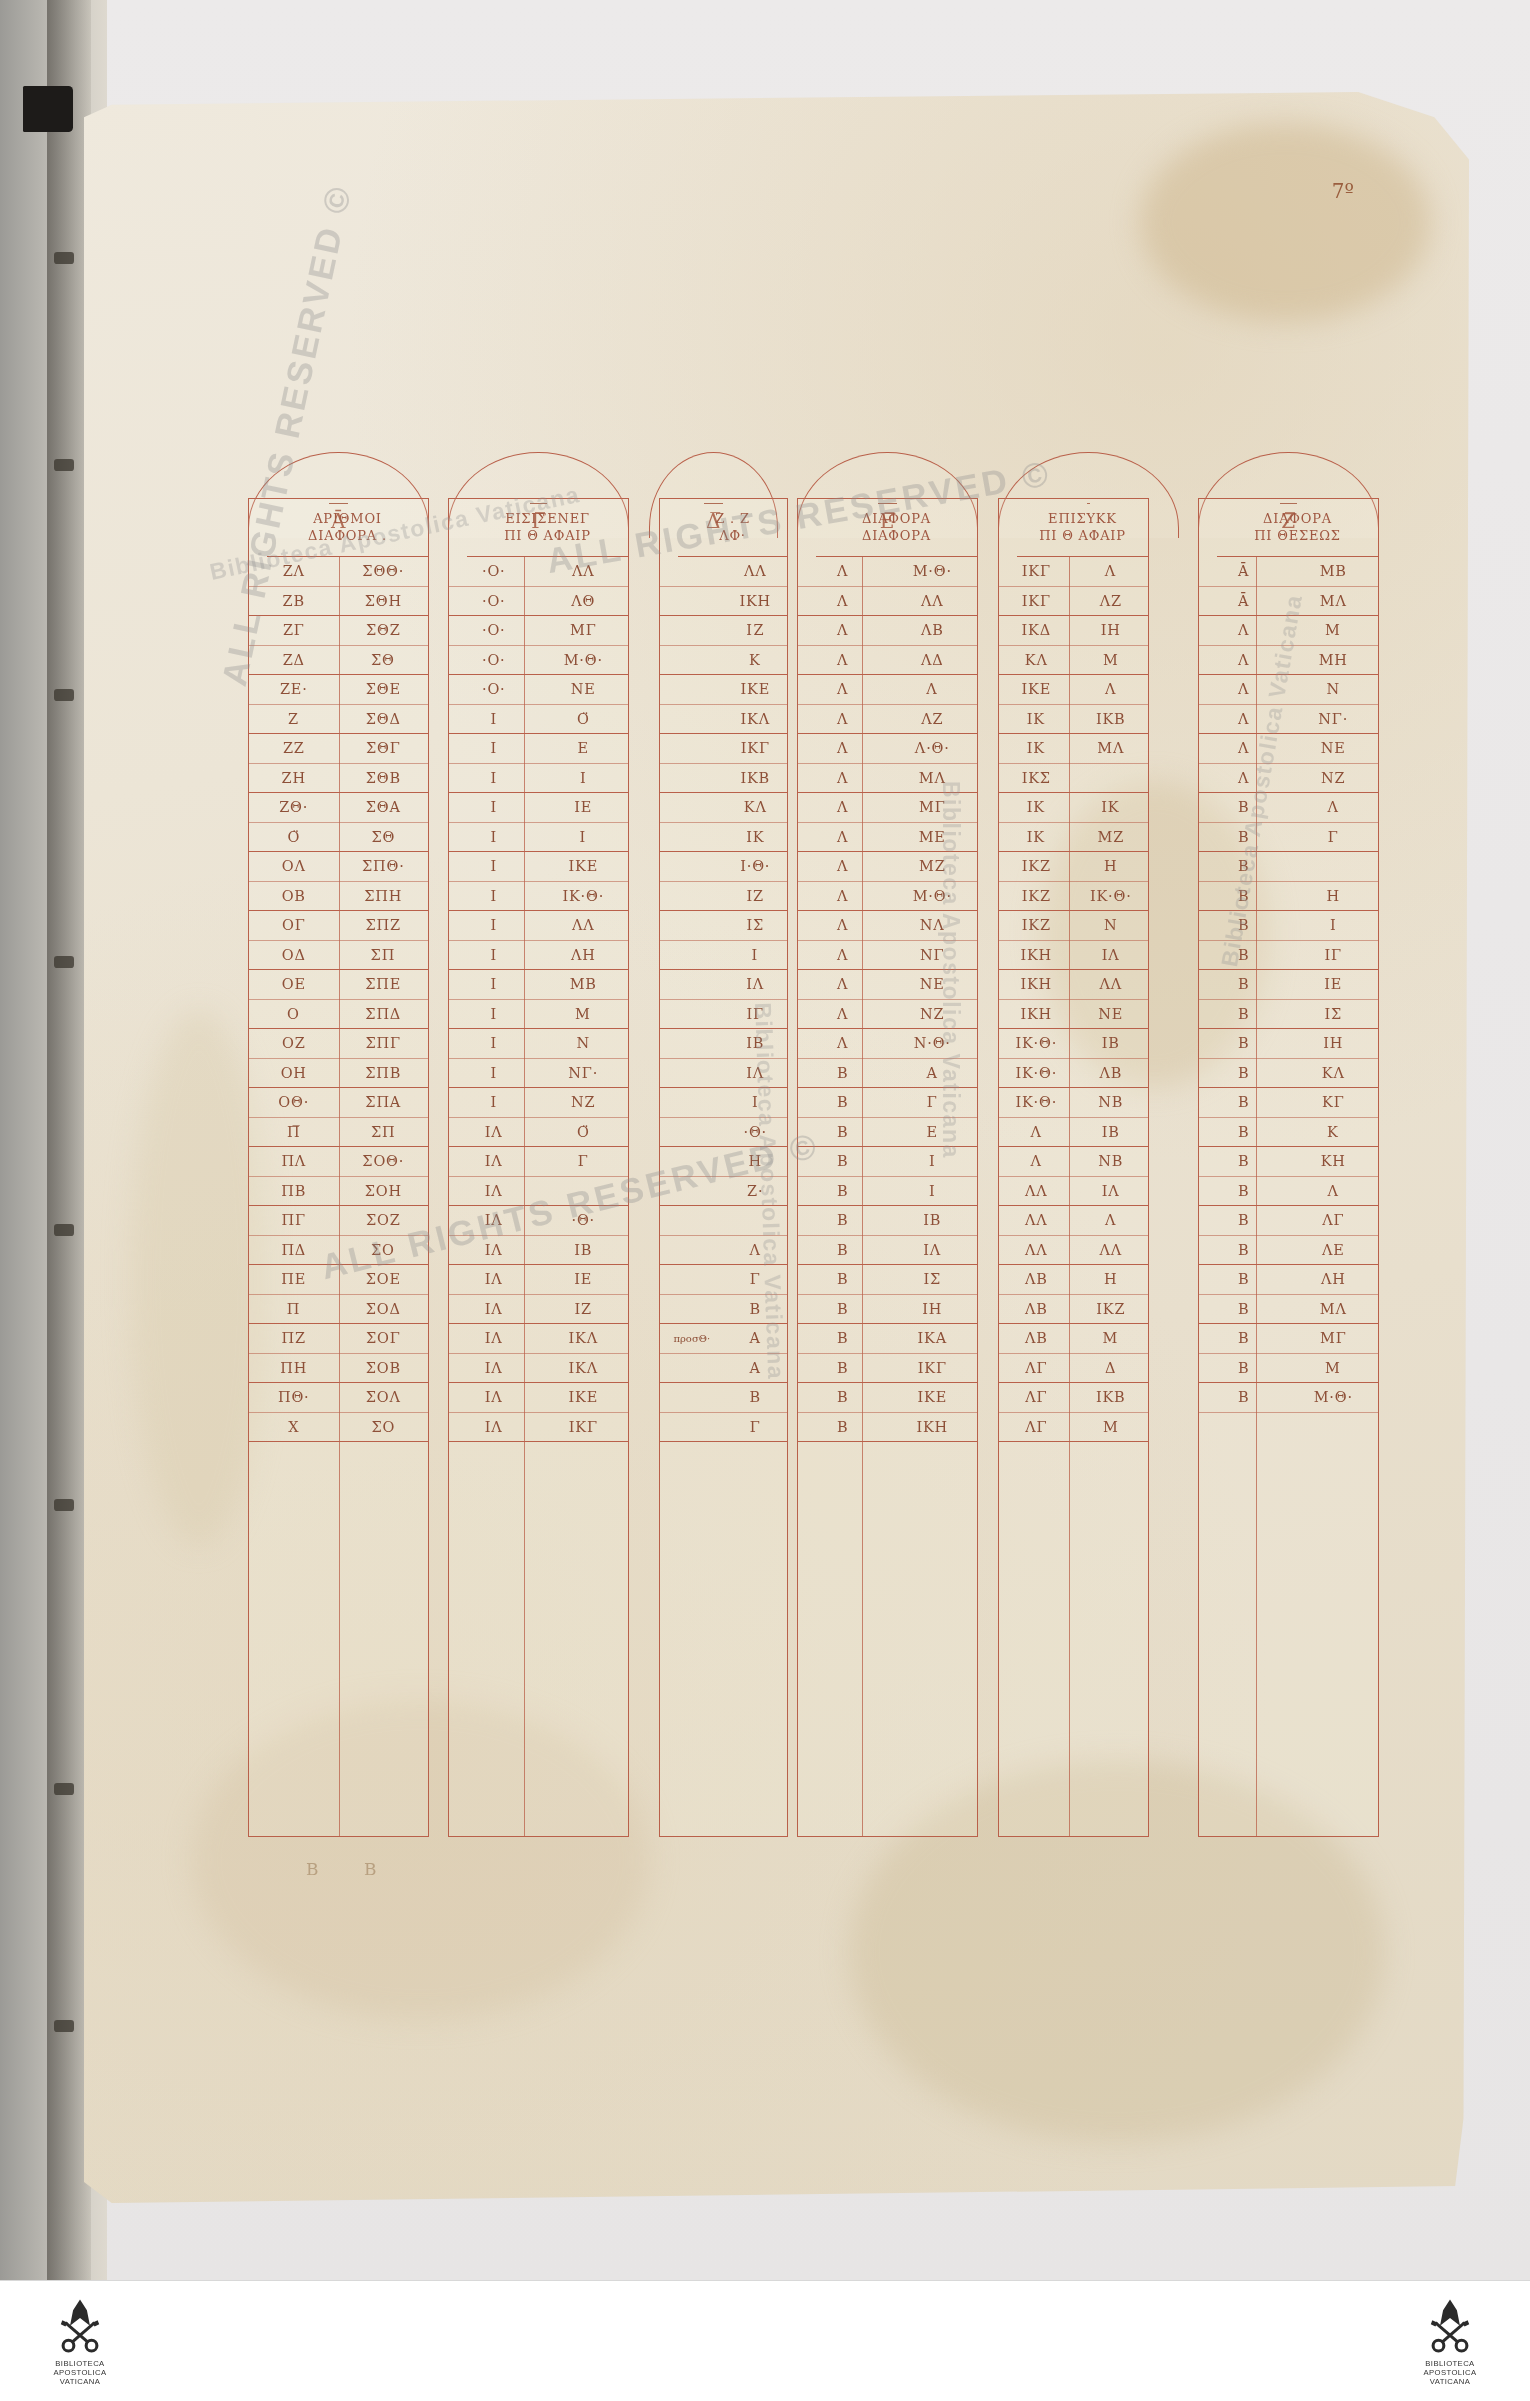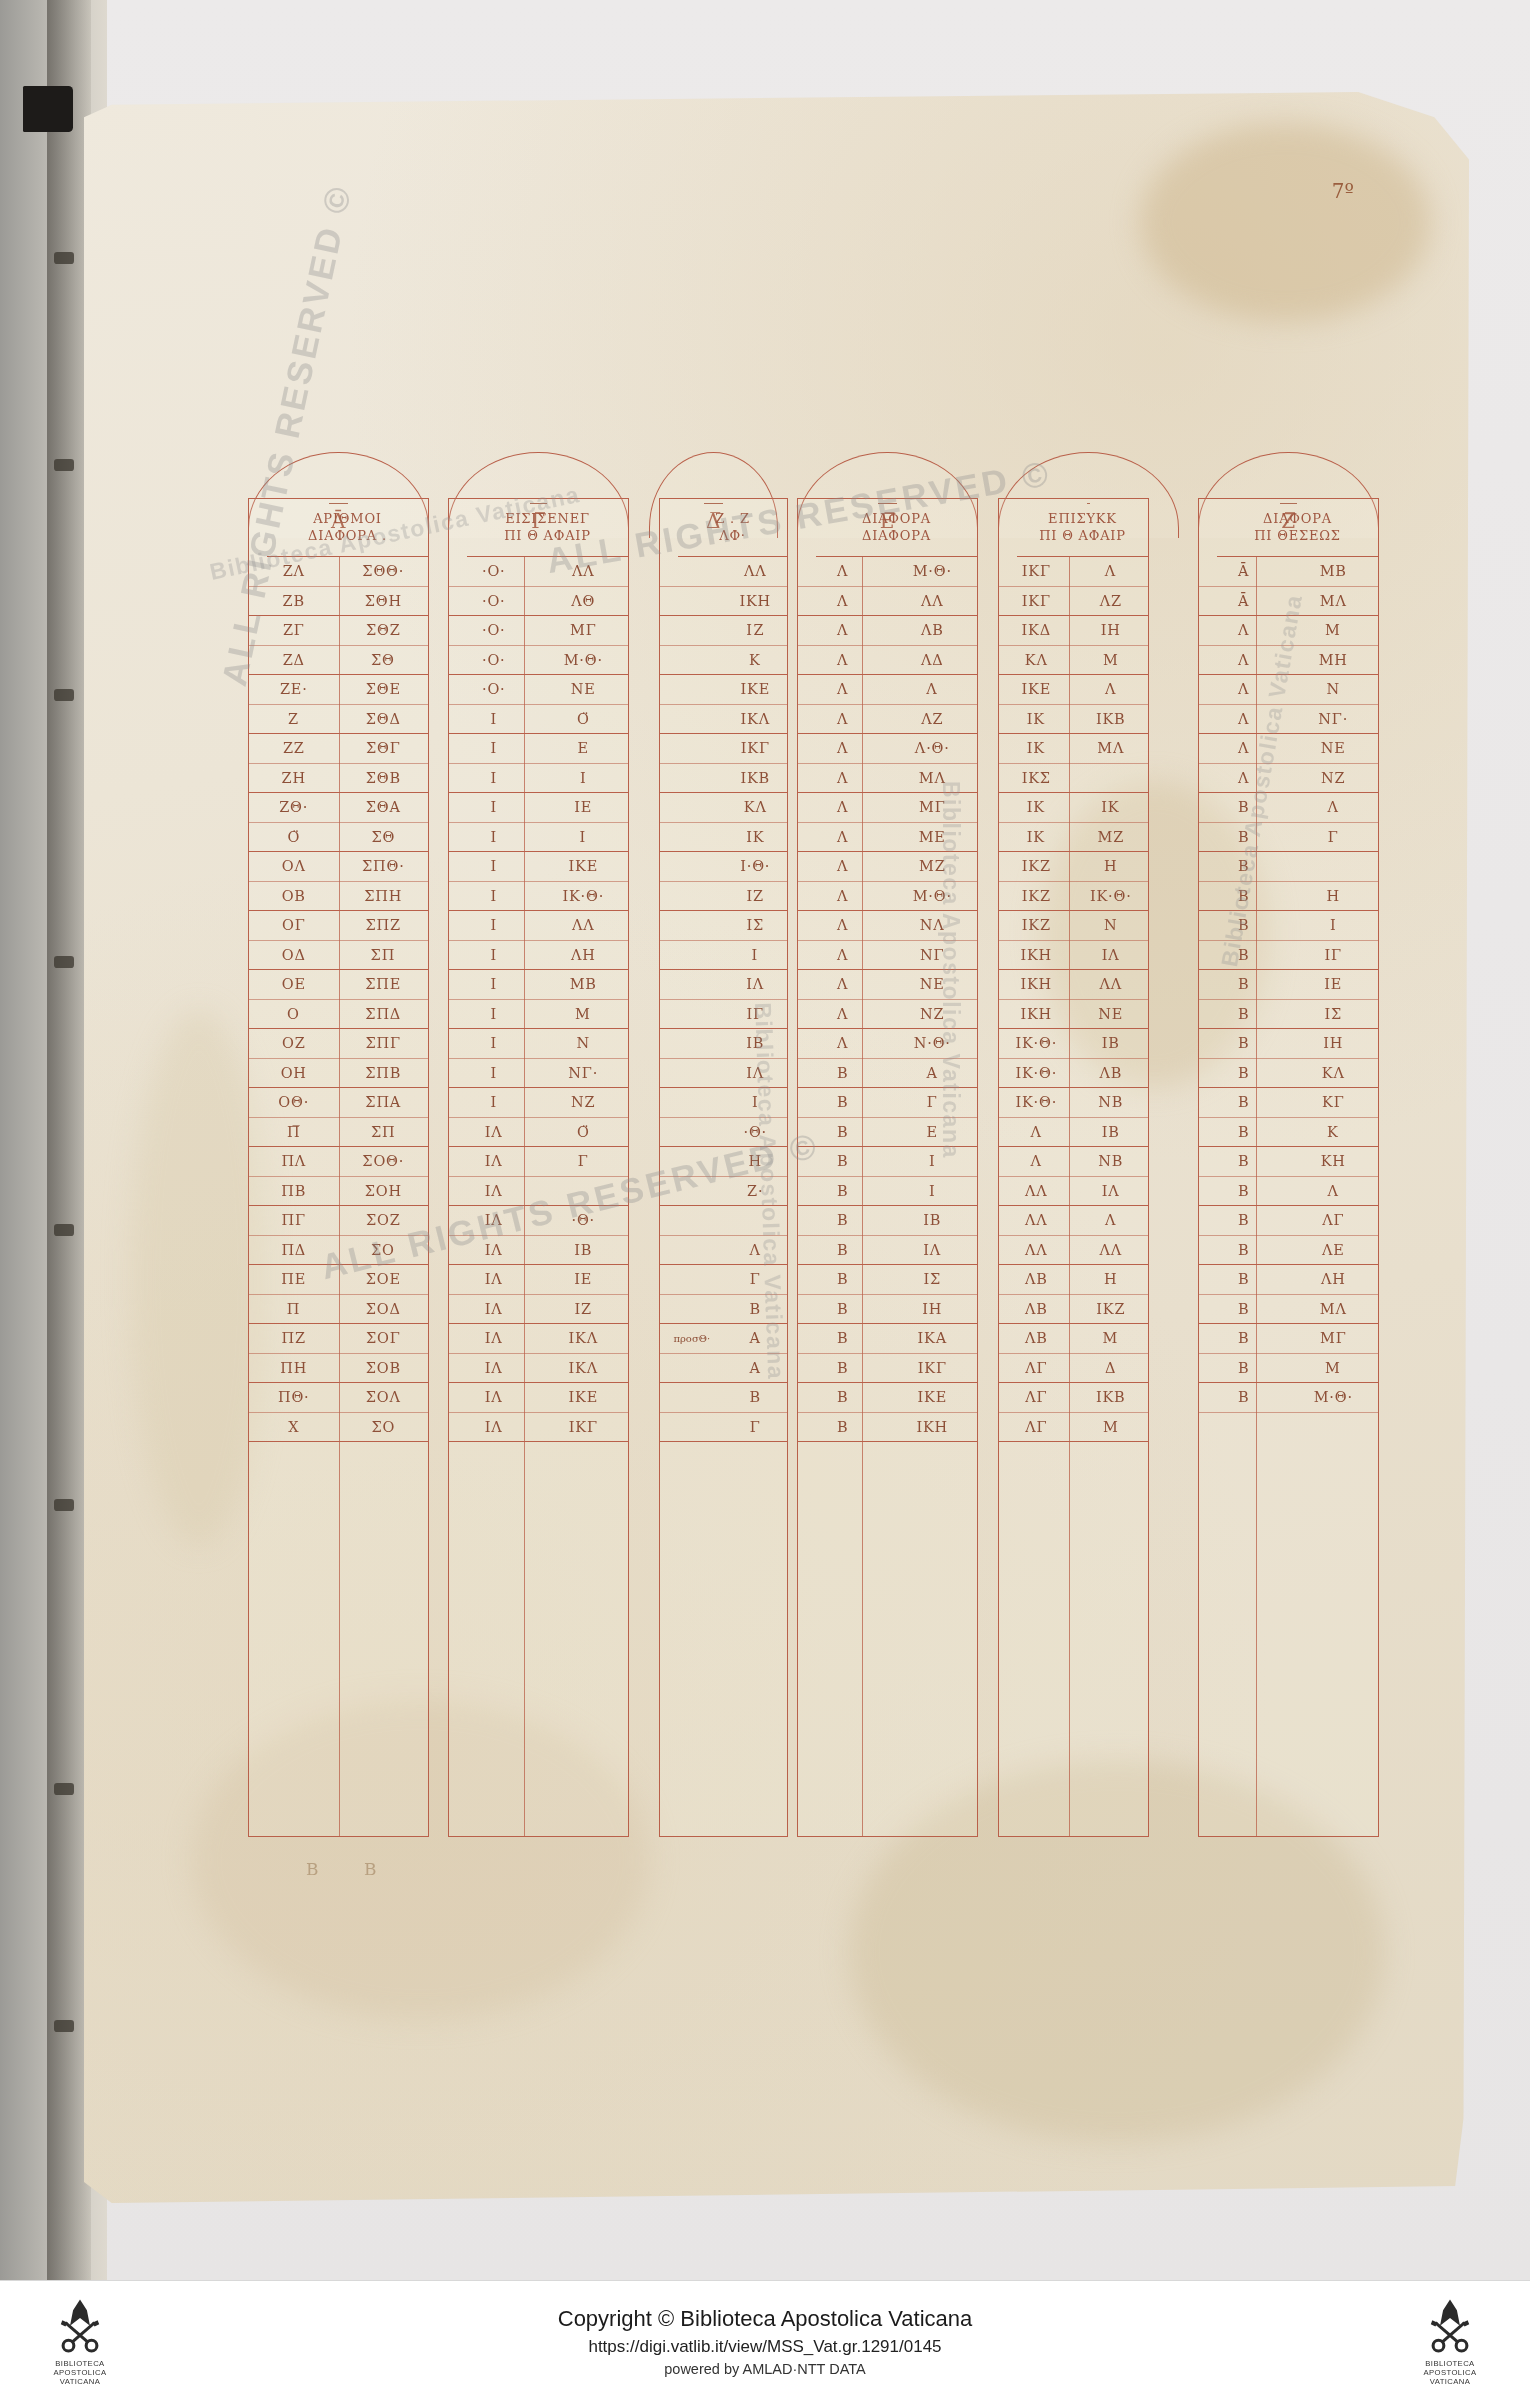--- a/index.html
+++ b/index.html
@@ -994,25 +994,20 @@
       <circle cx="24" cy="66" r="7" fill="none" stroke="#2b2b2b" stroke-width="4"></circle>
       <circle cx="54" cy="66" r="7" fill="none" stroke="#2b2b2b" stroke-width="4"></circle>
       <path d="M28 62 L58 36" stroke="#2b2b2b" stroke-width="4" fill="none"></path>
       <path d="M50 62 L20 36" stroke="#2b2b2b" stroke-width="4" fill="none"></path>
       <path d="M55 36 l7 -3 l2 5 l-6 3 z" fill="#2b2b2b"></path>
       <path d="M23 36 l-7 -3 l-2 5 l6 3 z" fill="#2b2b2b"></path>
     </svg>
     <div class="seal-caption">BIBLIOTECA APOSTOLICA VATICANA</div>
   </div>
 
-  <div id="footer-text">
-    <div id="footer-title">Copyright © Biblioteca Apostolica Vaticana</div>
-    <div id="footer-url">https://digi.vatlib.it/view/MSS_Vat.gr.1291/0145</div>
-    <div id="footer-powered">powered by AMLAD·NTT DATA</div>
-  </div>
 
   <div class="seal right">
     <svg width="60" height="63" viewBox="0 0 78 82">
       <path d="M39 6 L30 20 L26 40 L39 30 L52 40 L48 20 Z" fill="#2b2b2b"></path>
       <circle cx="24" cy="66" r="7" fill="none" stroke="#2b2b2b" stroke-width="4"></circle>
       <circle cx="54" cy="66" r="7" fill="none" stroke="#2b2b2b" stroke-width="4"></circle>
       <path d="M28 62 L58 36" stroke="#2b2b2b" stroke-width="4" fill="none"></path>
       <path d="M50 62 L20 36" stroke="#2b2b2b" stroke-width="4" fill="none"></path>
       <path d="M55 36 l7 -3 l2 5 l-6 3 z" fill="#2b2b2b"></path>
       <path d="M23 36 l-7 -3 l-2 5 l6 3 z" fill="#2b2b2b"></path>

